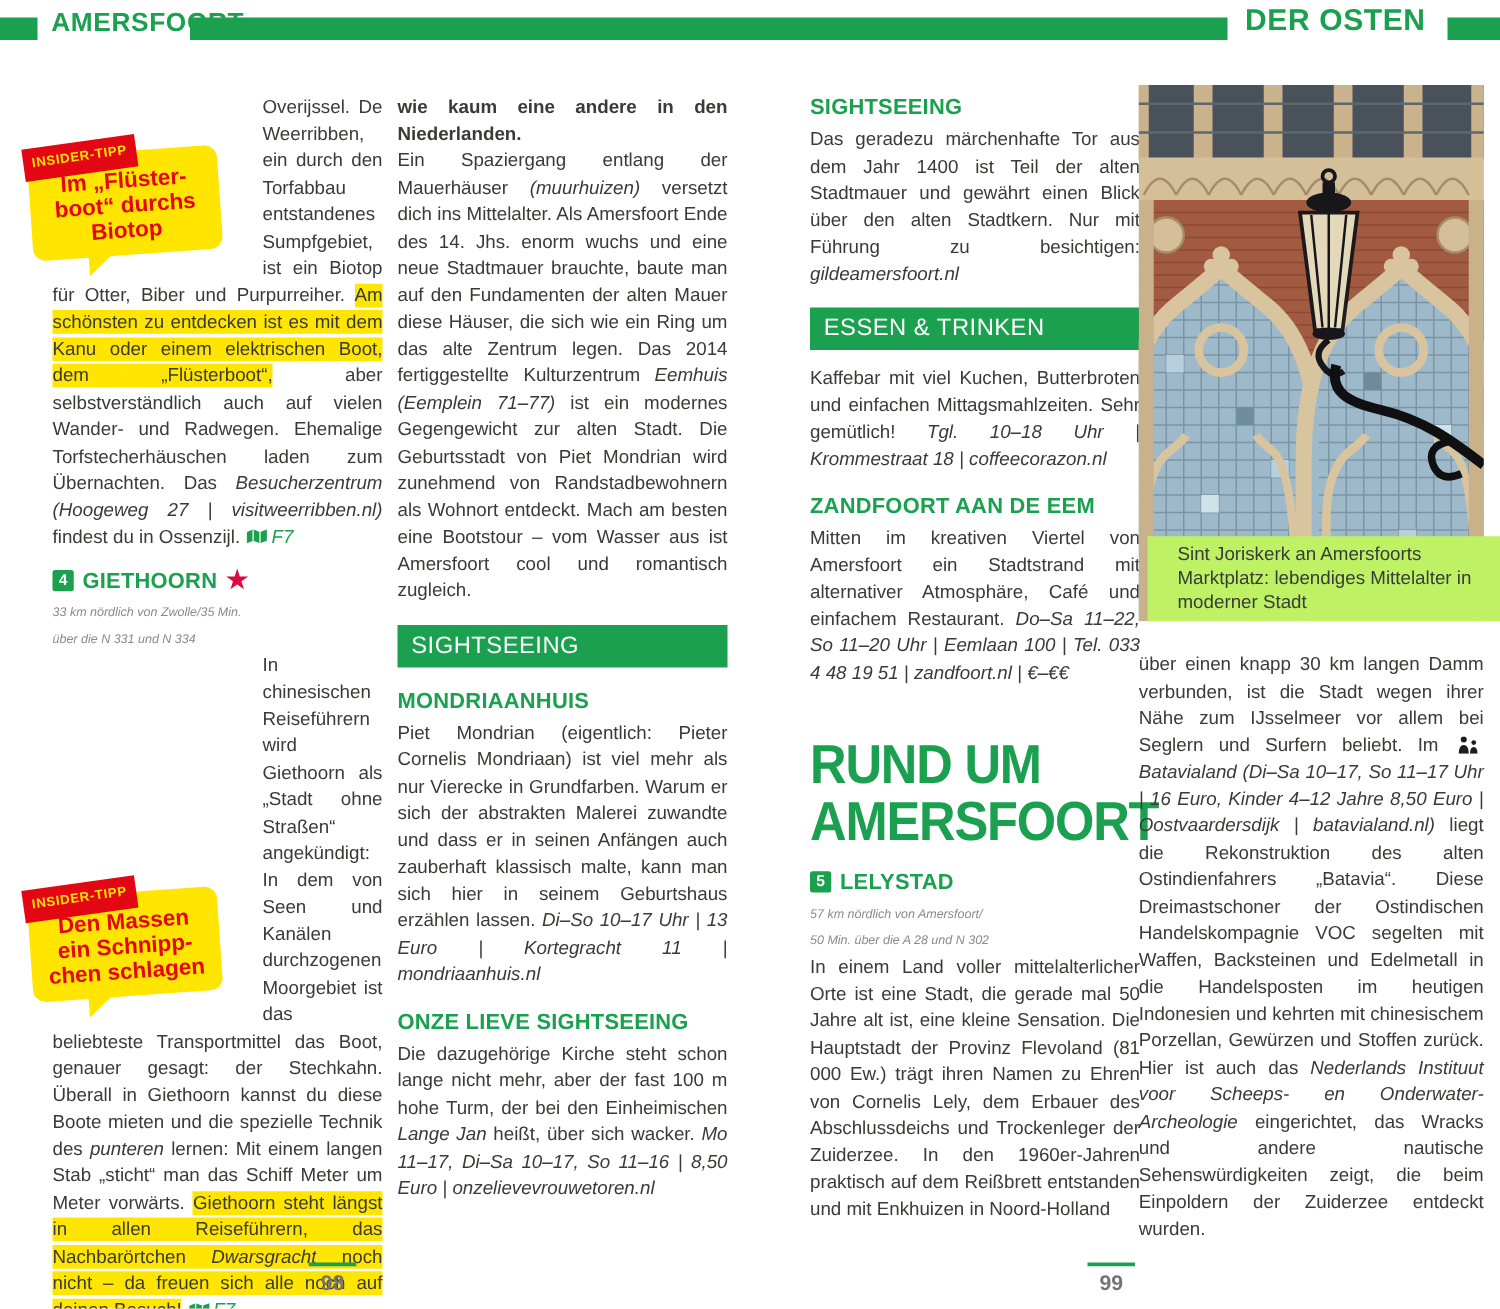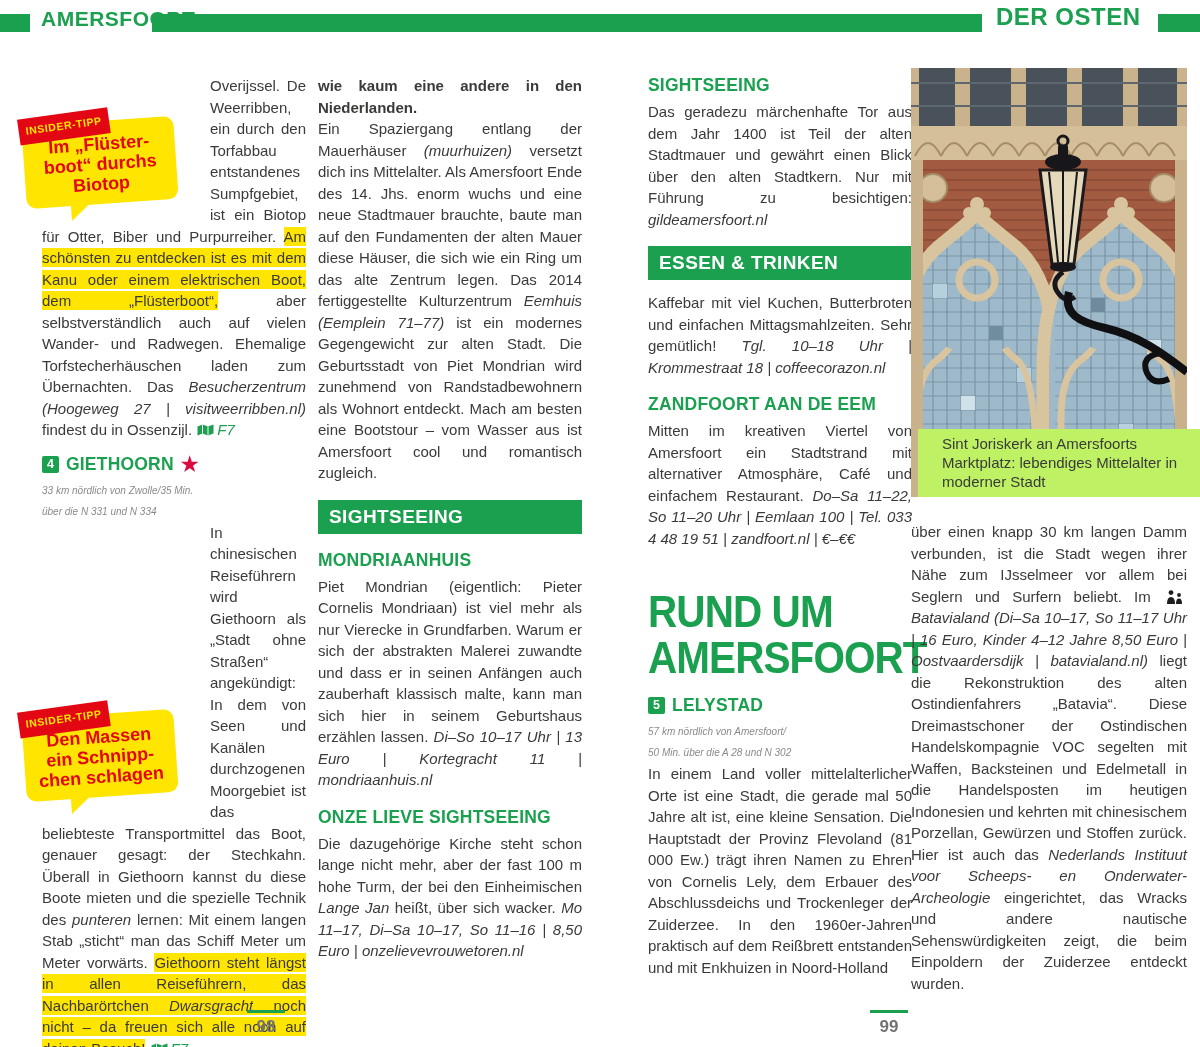--- a/index.html
+++ b/index.html
@@ -38,21 +38,21 @@
   .mapref{color:var(--green);font-style:italic;}
   .map-icon{display:inline-block;vertical-align:-1px;margin:0 3px 0 1px;}
   .fam-icon{display:inline-block;vertical-align:-2px;margin:0 3px;}
 
   .dist{font-size:10px;line-height:21px;color:var(--gray);font-style:italic;display:block;text-align:left;}
 
   .poi-head{display:flex;align-items:center;gap:7px;margin:13px 0 5px;color:var(--green);font-weight:bold;font-size:17.5px;letter-spacing:.2px;}
   .badge{display:inline-block;width:17px;height:17px;background:var(--green);color:#fff;font-size:12.5px;line-height:17px;text-align:center;border-radius:2px;flex:0 0 auto;}
   .star{color:var(--star);font-size:20px;line-height:16px;}
 
-  .sec-bar{background:var(--green);color:#fff;font-weight:bold;font-size:19px;letter-spacing:.4px;height:34px;line-height:34px;padding-left:11px;margin:16px 0 12px;}
+  .sec-bar{background:var(--green);color:#fff;font-weight:normal;font-size:19px;letter-spacing:.4px;height:34px;line-height:34px;padding-left:11px;margin:16px 0 12px;}
   .sub-head{color:var(--green);font-weight:bold;font-size:17.5px;letter-spacing:.2px;margin:16px 0 5px;}
 
   .city-heading{color:var(--green);font-weight:bold;font-size:44px;line-height:46px;letter-spacing:-1px;margin:26px 0 14px;transform:scaleX(.92);transform-origin:left;white-space:nowrap;}
   .city-heading span{display:block;}
 
   
   .tip-float{float:left;width:158px;margin:0 10px 2px 0;position:relative;}
   .t1{height:102px;margin-top:44px;}
   .t2{height:106px;margin-top:190px;}
   .tip{position:absolute;left:-18px;top:2px;width:152px;background:var(--yellow);border-radius:10px;padding:13px 6px 10px;text-align:center;transform:rotate(-4deg);display:block;}

